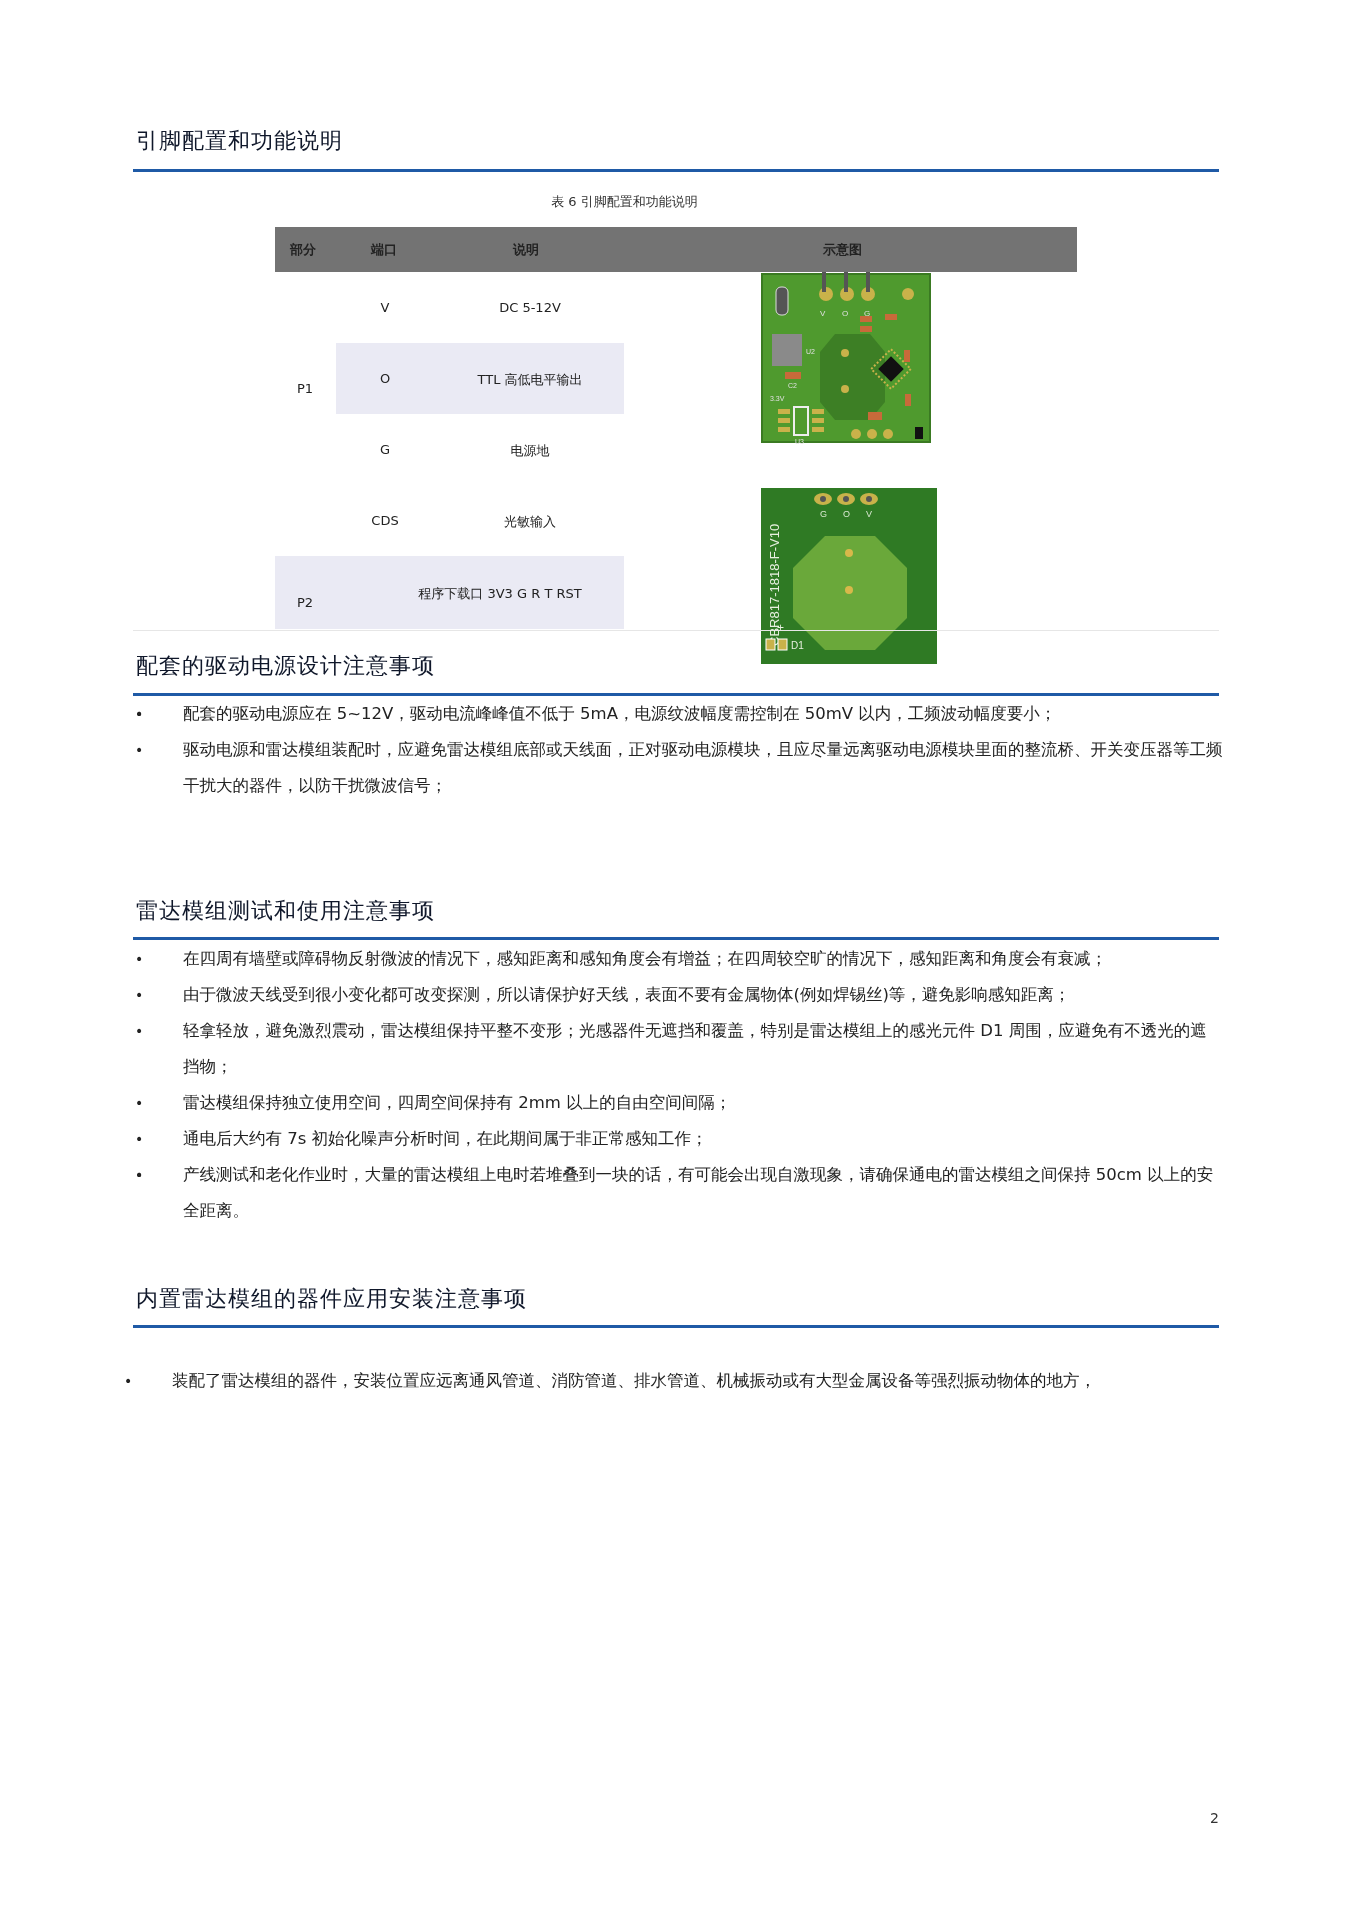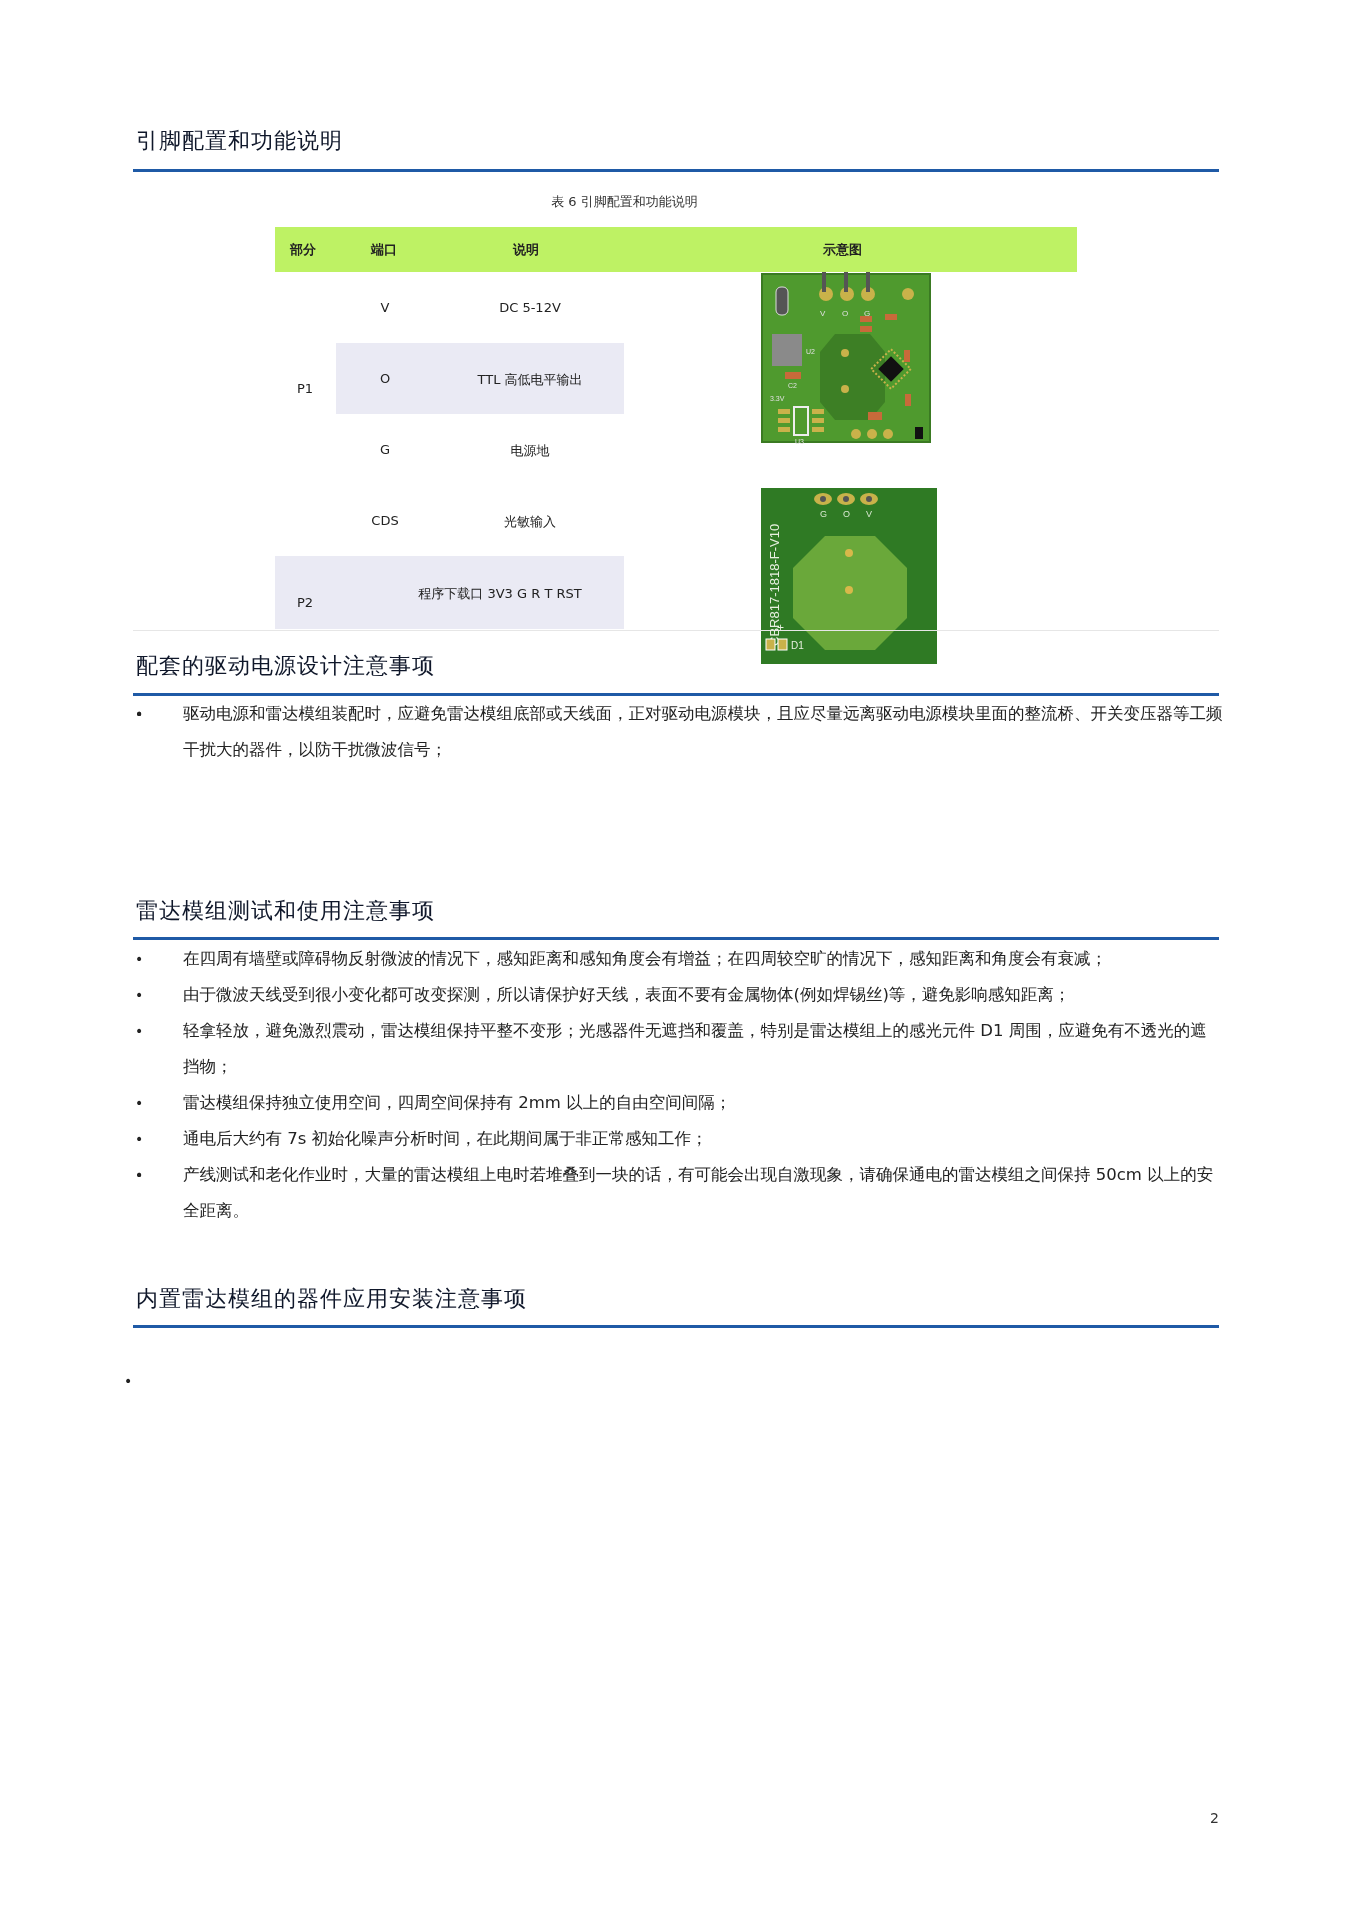--- a/index.html
+++ b/index.html
@@ -1,21 +1,21 @@
 <!DOCTYPE html>
 <html><head>
 <meta charset="utf-8">
 <style>
   html, body { margin:0; padding:0; background:#ffffff; }
   body { width:1357px; height:1920px; position:relative; overflow:hidden;
          font-family:"DejaVu Sans","Liberation Sans",sans-serif; color:#222; }
   .h2 { position:absolute; left:136px; font-size:22px; color:#0f172a; font-weight:500; letter-spacing:1px; }
   .rule { position:absolute; left:133px; width:1086px; height:3px; background:#1f5aa6; }
   .caption { position:absolute; left:0; width:1249px; top:193px; text-align:center; font-size:13px; color:#333; }
-  .thead { position:absolute; left:275px; top:227px; width:802px; height:45px; background:#bef264; }
+  .thead { position:absolute; left:275px; top:227px; width:802px; height:45px; background:#737373; }
   .th { position:absolute; top:14px; font-size:13px; font-weight:bold; color:#222; }
   .shade { position:absolute; background:#eaeaf4; }
   .cell { position:absolute; font-size:13px; color:#222; text-align:center; }
   .tbl-bottom { position:absolute; left:133px; top:630px; width:1086px; height:1px; background:#e6e6e6; }
   ul.bul { position:absolute; left:133px; margin:0; padding:0; list-style:none; width:1090px; }
   ul.bul li { position:relative; padding-left:50px; font-size:16.5px; line-height:36px; color:#222; }
   ul.bul li .dot { position:absolute; left:2px; top:0; font-size:14px; }
   .pcb { position:absolute; }
   .pagenum { position:absolute; left:1210px; top:1810px; font-size:14px; color:#333; }
 </style>
@@ -124,35 +124,35 @@
     <rect x="21" y="161" width="9" height="11" fill="#c9b24a" stroke="#fff"></rect>
   <text x="34" y="171" font-size="10" fill="#e8f0e0" font-family="Liberation Sans, sans-serif">D1</text>
 </svg>
 
 <div class="tbl-bottom"></div>
 
 <div class="h2" style="top:651px;">配套的驱动电源设计注意事项</div>
 <div class="rule" style="top:693px;"></div>
 <ul class="bul" style="top:696px;">
   <li><span class="dot">•</span></li>
-  <li><span class="dot">•</span></li>
+  <li><span class="dot">•</span><span>配套的驱动电源应在 5~12V，驱动电流峰峰值不低于 5mA，电源纹波幅度需控制在 50mV 以内，工频波动幅度要小；</span></li>
   <li><span class="dot">•</span><span>驱动电源和雷达模组装配时，应避免雷达模组底部或天线面，正对驱动电源模块，且应尽量远离驱动电源模块里面的整流桥、开关变压器等工频干扰大的器件，以防干扰微波信号；</span></li>
 </ul>
 
 <div class="h2" style="top:896px;">雷达模组测试和使用注意事项</div>
 <div class="rule" style="top:937px;"></div>
 <ul class="bul" style="top:941px;">
   <li><span class="dot">•</span><span>在四周有墙壁或障碍物反射微波的情况下，感知距离和感知角度会有增益；在四周较空旷的情况下，感知距离和角度会有衰减；</span></li>
   <li><span class="dot">•</span><span>由于微波天线受到很小变化都可改变探测，所以请保护好天线，表面不要有金属物体(例如焊锡丝)等，避免影响感知距离；</span></li>
   <li><span class="dot">•</span><span>轻拿轻放，避免激烈震动，雷达模组保持平整不变形；光感器件无遮挡和覆盖，特别是雷达模组上的感光元件 D1 周围，应避免有不透光的遮挡物；</span></li>
   <li><span class="dot">•</span><span>雷达模组保持独立使用空间，四周空间保持有 2mm 以上的自由空间间隔；</span></li>
   <li><span class="dot">•</span><span>通电后大约有 7s  初始化噪声分析时间，在此期间属于非正常感知工作；</span></li>
   <li><span class="dot">•</span></li>
   <li><span class="dot">•</span><span>产线测试和老化作业时，大量的雷达模组上电时若堆叠到一块的话，有可能会出现自激现象，请确保通电的雷达模组之间保持 50cm 以上的安全距离。</span></li>
 </ul>
 
 <div class="h2" style="top:1284px;">内置雷达模组的器件应用安装注意事项</div>
 <div class="rule" style="top:1325px;"></div>
 <ul class="bul" style="top:1363px; left:122px;">
-  <li><span class="dot">•</span></li>
+  <li><span class="dot">•</span><span>装配了雷达模组的器件，安装位置应远离通风管道、消防管道、排水管道、机械振动或有大型金属设备等强烈振动物体的地方，</span></li>
 </ul>
 
 <div class="pagenum">2</div>
 
 </body></html>

